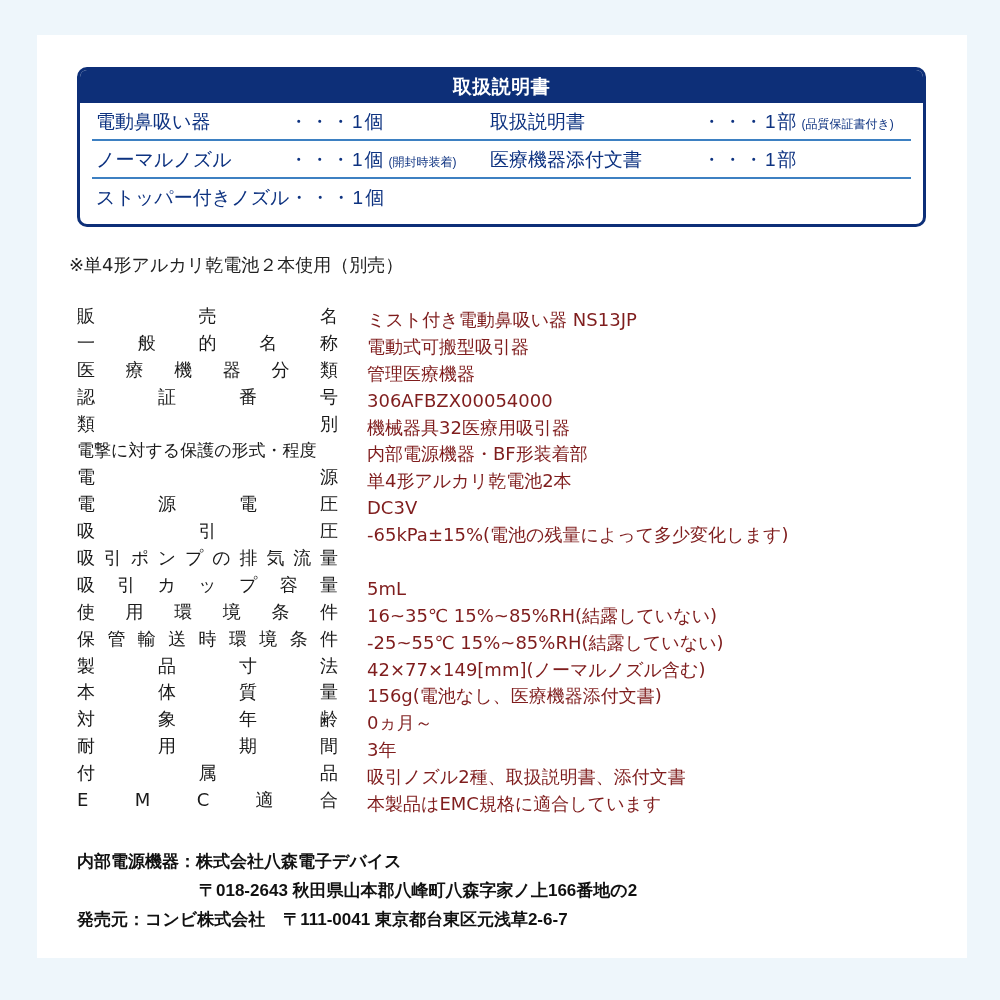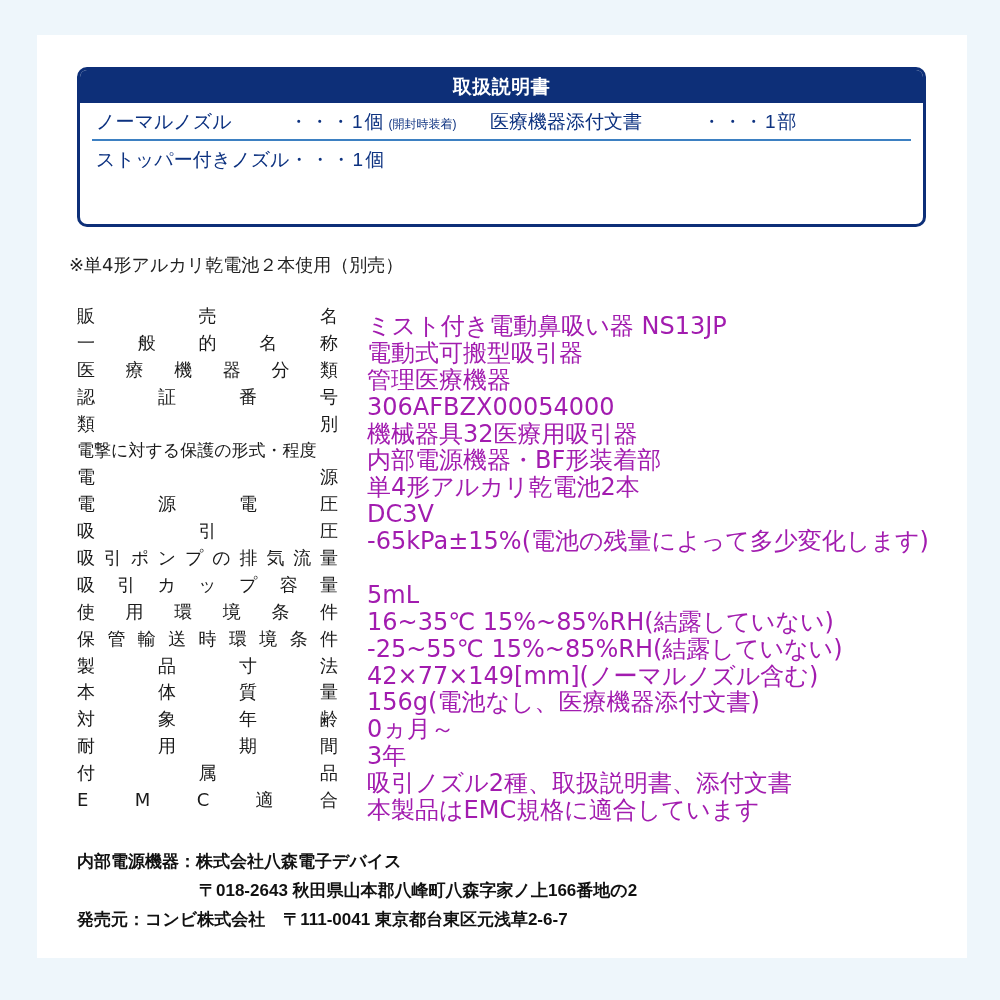--- a/index.html
+++ b/index.html
@@ -105,23 +105,23 @@
       top: 0;
       width: 261px;
       display: flex;
       justify-content: space-between;
       color: #1a1a1a;
     }
     .spec-label span { display: inline-block; }
     .spec-value {
       position: absolute;
       left: 290px;
-      top: 10px;
-      color: #a21caf;
-      font-size: 24px;
+      top: 4px;
+      color: #7f1d1d;
+      font-size: 18px;
     }
 
     
     .maker {
       position: absolute;
       left: 40px;
       top: 812px;
       font-size: 17px;
       color: #111;
       line-height: 29px;
@@ -133,20 +133,26 @@
     .maker .gap { display: inline-block; width: 18px; }
   </style>
 </head>
 <body>
 
 <div class="card">
 
   <div class="set-box">
     <div class="set-header">取扱説明書</div>
 
+    <div class="set-row sep">
+      <span class="cell c1">電動鼻吸い器</span>
+      <span class="cell c2"><span class="dots">・・・1個</span><span class="small"></span></span>
+      <span class="cell c3">取扱説明書</span>
+      <span class="cell c4"><span class="dots">・・・1部</span><span class="small">(品質保証書付き)</span></span>
+    </div>
 
     <div class="set-row sep">
       <span class="cell c1">ノーマルノズル</span>
       <span class="cell c2"><span class="dots">・・・1個</span><span class="small">(開封時装着)</span></span>
       <span class="cell c3">医療機器添付文書</span>
       <span class="cell c4"><span class="dots">・・・1部</span><span class="small"></span></span>
     </div>
 
     <div class="set-row">
       <span class="cell c1"><span>ストッパー付きノズル</span><span class="dots">・・・1個</span></span>

